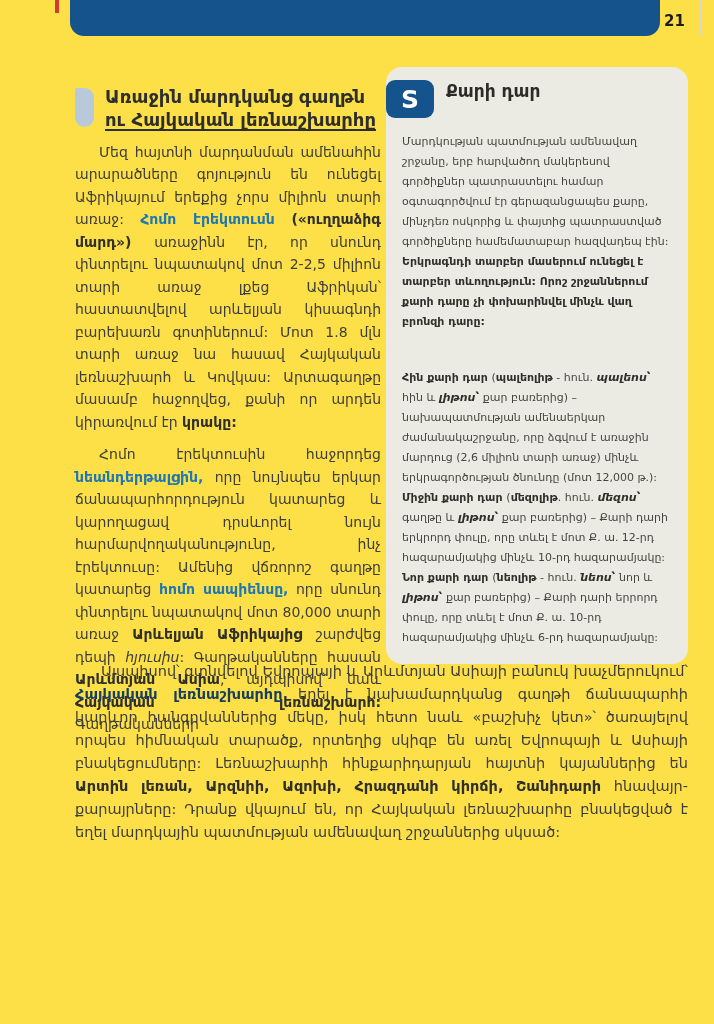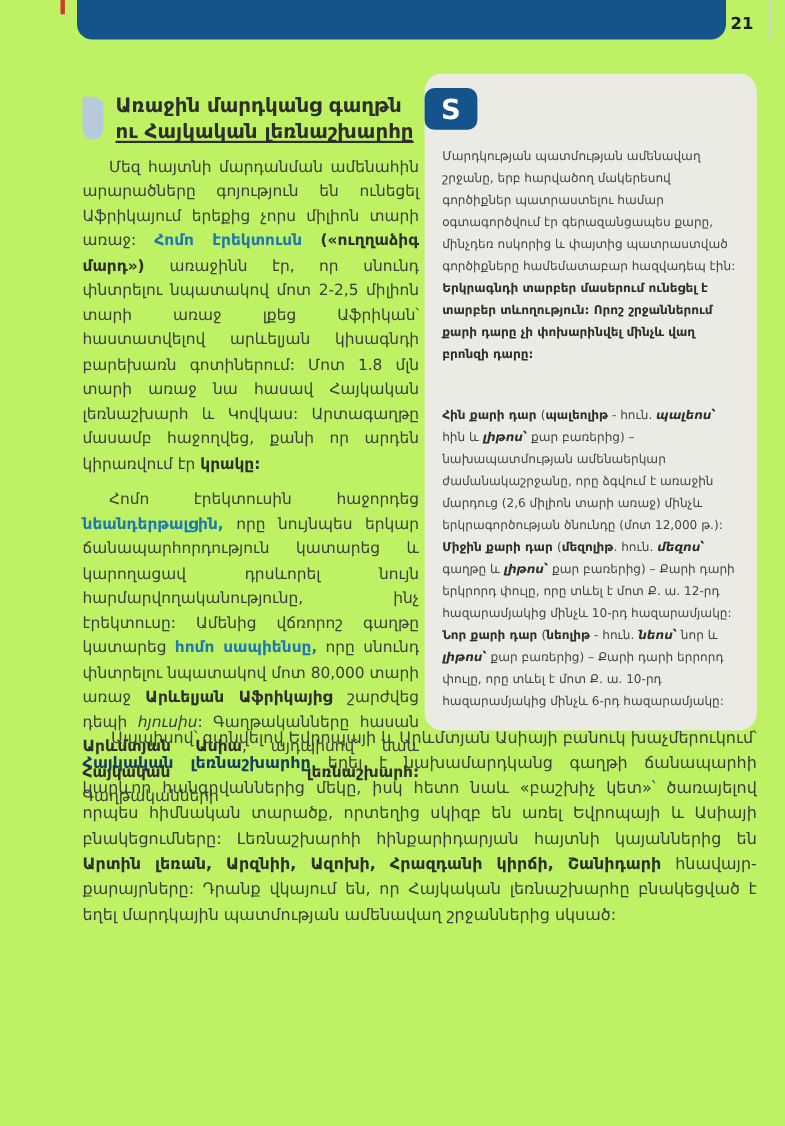--- a/index.html
+++ b/index.html
@@ -4,21 +4,21 @@
 <style>
   html,body{margin:0;padding:0;}
   body{
     width:714px;height:1024px;
     background:#e9e7e2;
     font-family:"DejaVu Sans",sans-serif;
   }
   .page{
     position:relative;
     width:714px;height:1024px;
-    background:#bef264;
+    background:#fde047;
     overflow:hidden;
     color:#3d3d3b;
   }
   
   .header-bar{
     position:absolute;left:70px;top:0;width:590px;height:36px;
     background:#15538d;
     border-radius:0 0 14px 14px;
   }
   .red-mark{
@@ -135,20 +135,21 @@
         <span class="title-line2">ու Հայկական լեռնաշխարհը</span>
       </div>
       <p class="body-par"><span>Մեզ հայտնի մարդանման ամենահին արարածները գոյություն են ունեցել Աֆրիկայում երեքից չորս միլիոն տարի առաջ: </span><span class="r-bb">Հոմո էրեկտուսն </span><span class="r-b">(«ուղղաձիգ մարդ») </span><span>առաջինն էր, որ սնունդ փնտրելու նպատակով մոտ 2-2,5 միլիոն տարի առաջ լքեց Աֆրիկան՝ հաստատվելով արևելյան կիսագնդի բարեխառն գոտիներում: Մոտ 1.8 մլն տարի առաջ նա հասավ Հայկական լեռնաշխարհ և Կովկաս: Արտագաղթը մասամբ հաջողվեց, քանի որ արդեն կիրառվում էր </span><span class="r-b">կրակը:</span></p>
       <p class="body-par"><span>Հոմո էրեկտուսին հաջորդեց </span><span class="r-bb">նեանդերթալցին,</span><span> որը նույնպես երկար ճանապարհորդություն կատարեց և կարողացավ դրսևորել նույն հարմարվողականությունը, ինչ էրեկտուսը: Ամենից վճռորոշ գաղթը կատարեց </span><span class="r-bb">հոմո սապիենսը,</span><span> որը սնունդ փնտրելու նպատակով մոտ 80,000 տարի առաջ </span><span class="r-b">Արևելյան Աֆրիկայից </span><span>շարժվեց դեպի </span><span class="r-i">հյուսիս</span><span>: Գաղթականները հասան </span><span class="r-b">Արևմտյան Ասիա</span><span>, այդպիսով՝ նաև </span><span class="r-b">Հայկական լեռնաշխարհ:</span><span> Գաղթականների</span></p>
     </div>
 
     <div class="sidebar-box">
       <div class="sidebar-head">
         <div class="s-badge">S</div>
         <div class="sidebar-titles">
+          <div class="sidebar-title">Քարի դար</div>
         </div>
       </div>
       <div class="sidebar-body">
         <p class="sidebar-par"><span>Մարդկության պատմության ամենավաղ շրջանը, երբ հարվածող մակերեսով գործիքներ պատրաստելու համար օգտագործվում էր գերազանցապես քարը, մինչդեռ ոսկորից և փայտից պատրաստված գործիքները համեմատաբար հազվադեպ էին: </span><span class="r-b">Երկրագնդի տարբեր մասերում ունեցել է տարբեր տևողություն: Որոշ շրջաններում քարի դարը չի փոխարինվել մինչև վաղ բրոնզի դարը:</span></p>
         <p class="sidebar-par gap-top"><span class="r-b">Հին քարի դար </span><span>(</span><span class="r-b">պալեոլիթ</span><span> - հուն. </span><span class="r-bi">պալեոս՝</span><span> հին և </span><span class="r-bi">լիթոս՝</span><span> քար բառերից) – նախապատմության ամենաերկար ժամանակաշրջանը, որը ձգվում է առաջին մարդուց (2,6 միլիոն տարի առաջ) մինչև երկրագործության ծնունդը (մոտ 12,000 թ.):</span></p>
         <p class="sidebar-par"><span class="r-b">Միջին քարի դար </span><span>(</span><span class="r-b">մեզոլիթ</span><span>. հուն. </span><span class="r-bi">մեզոս՝</span><span> գաղթը և </span><span class="r-bi">լիթոս՝</span><span> քար բառերից) – Քարի դարի երկրորդ փուլը, որը տևել է մոտ Ք. ա. 12-րդ հազարամյակից մինչև 10-րդ հազարամյակը:</span></p>
         <p class="sidebar-par"><span class="r-b">Նոր քարի դար </span><span>(</span><span class="r-b">նեոլիթ</span><span> - հուն. </span><span class="r-bi">նեոս՝</span><span> նոր և </span><span class="r-bi">լիթոս՝</span><span> քար բառերից) – Քարի դարի երրորդ փուլը, որը տևել է մոտ Ք. ա. 10-րդ հազարամյակից մինչև 6-րդ հազարամյակը:</span></p>
       </div>
     </div>
 

